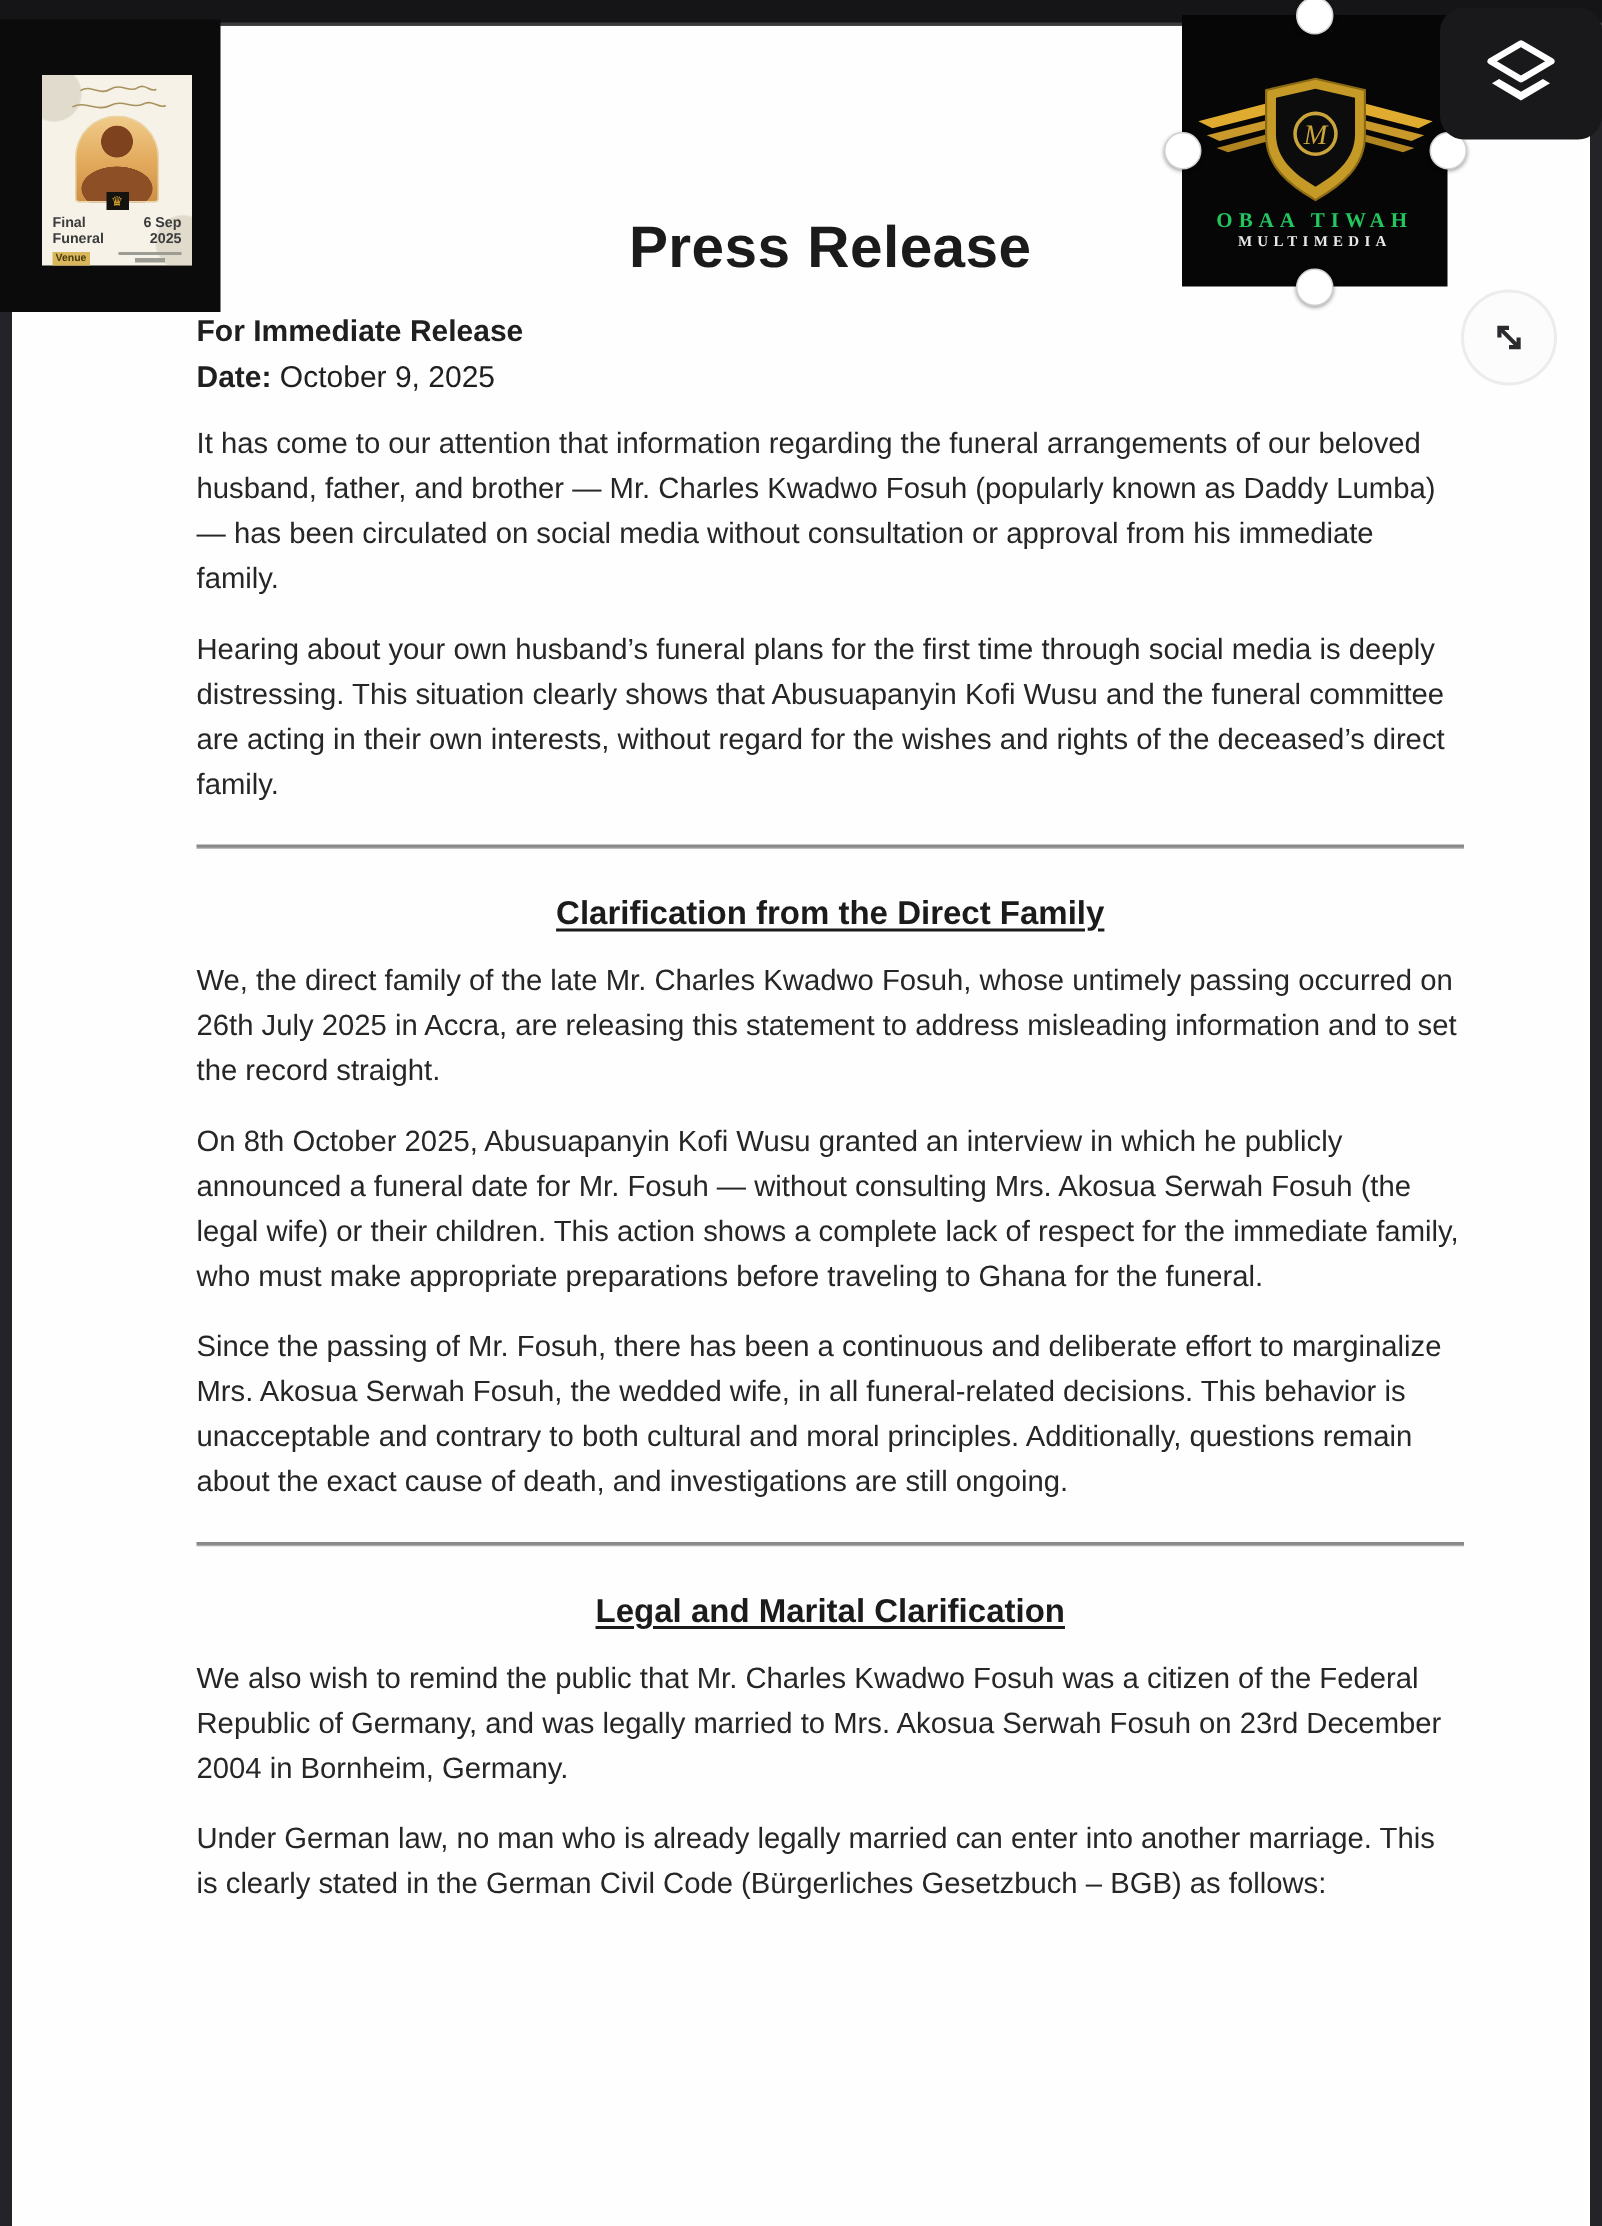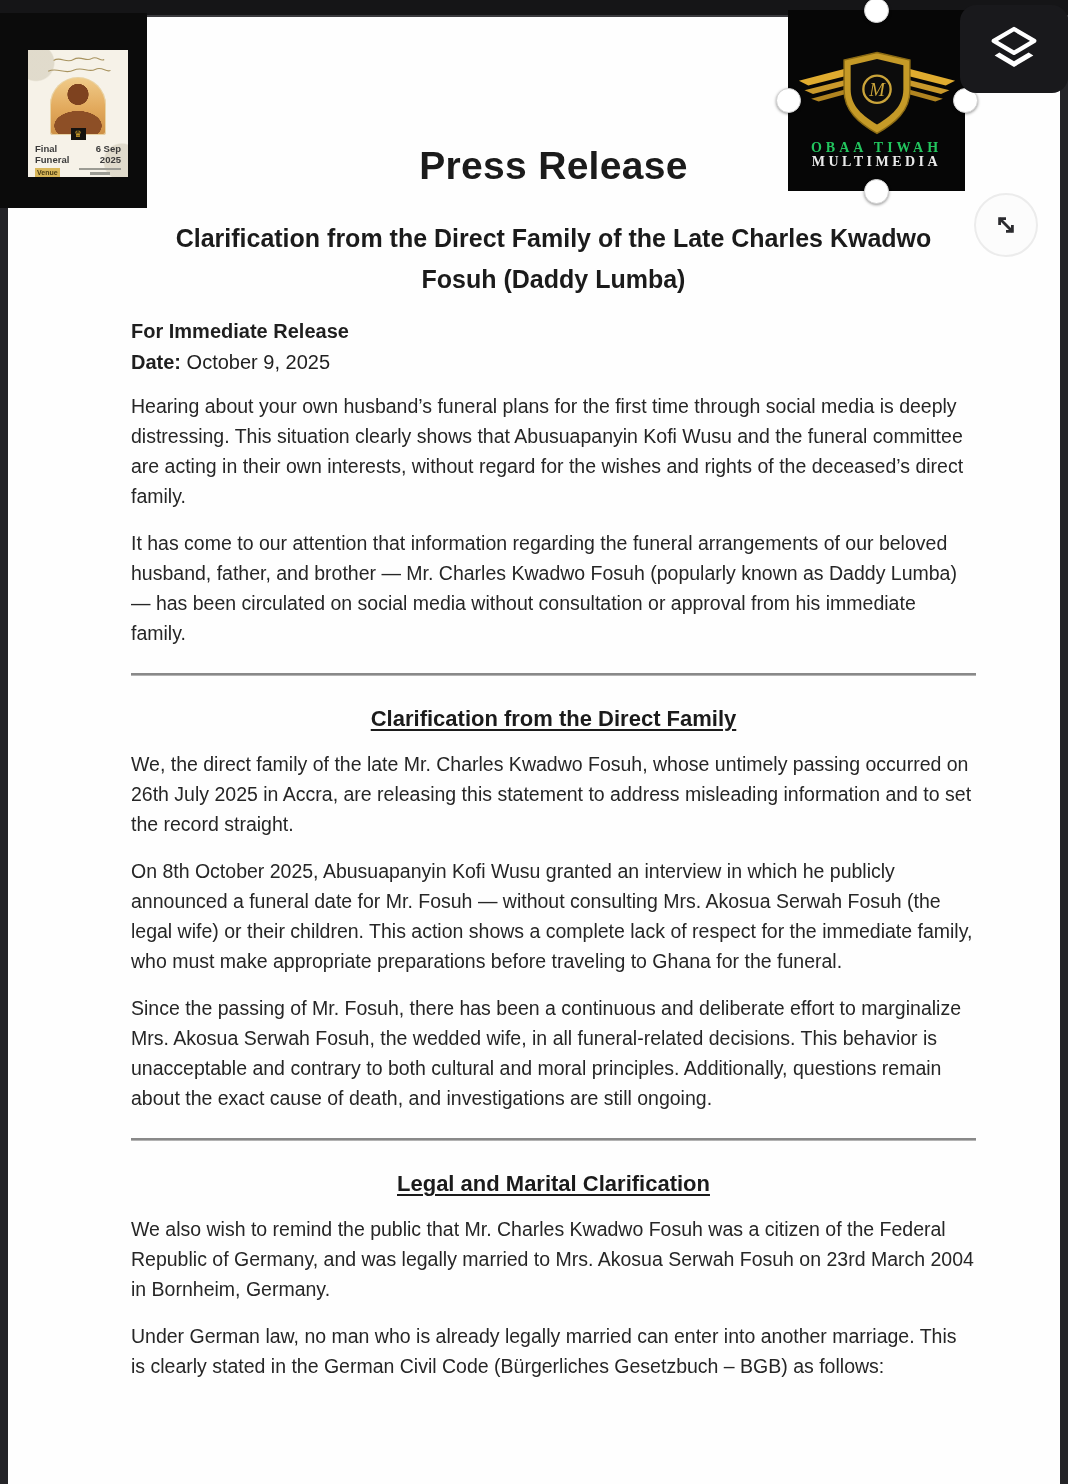--- a/index.html
+++ b/index.html
@@ -83,21 +83,21 @@
     background:#060606;z-index:10;
     display:flex;flex-direction:column;align-items:center;
   }
   .logo-crest{margin-top:40px;}
   .logo-name{
     margin-top:4px;color:#22c55e;font-family:"Liberation Serif",serif;
     font-size:14px;font-weight:bold;letter-spacing:4px;line-height:16px;
   }
   .logo-sub{
     color:#e9e9e9;font-family:"Liberation Serif",serif;
-    font-size:14px;font-weight:bold;letter-spacing:3.5px;line-height:12px;
+    font-size:10px;font-weight:bold;letter-spacing:3.5px;line-height:12px;
   }
   .handle{
     position:absolute;width:25px;height:25px;border-radius:50%;
     background:#ffffff;border:1px solid #d2d2d2;
     box-shadow:0 1px 3px rgba(0,0,0,.4);box-sizing:border-box;z-index:12;
   }
   .handle.top{left:calc(50% - 12.5px);top:-12px;}
   .handle.bottom{left:calc(50% - 12.5px);bottom:-13px;}
   .handle.left{left:-12px;top:calc(50% - 12.5px);}
   .handle.right{right:-13px;top:calc(50% - 12.5px);}
@@ -114,36 +114,35 @@
   }
 </style>
 </head>
 <body>
 
 <div class="topbar"></div>
 
 <div class="page">
   <div class="doc">
     <h1 class="doc-title">Press Release</h1>
-    <div class="doc-subtitle">Clarification from the Direct Family of the Late Charles Kwadwo Fosuh (Daddy Lumba)</div>
     <div class="doc-meta">For Immediate Release</div>
     <div class="doc-date"><span class="lbl">Date:</span><span> October 9, 2025</span></div>
 
+    <p class="body">It has come to our attention that information regarding the funeral arrangements of our beloved husband, father, and brother — Mr. Charles Kwadwo Fosuh (popularly known as Daddy Lumba) — has been circulated on social media without consultation or approval from his immediate family.</p>
     <p class="body">Hearing about your own husband’s funeral plans for the first time through social media is deeply distressing. This situation clearly shows that Abusuapanyin Kofi Wusu and the funeral committee are acting in their own interests, without regard for the wishes and rights of the deceased’s direct family.</p>
-    <p class="body">It has come to our attention that information regarding the funeral arrangements of our beloved husband, father, and brother — Mr. Charles Kwadwo Fosuh (popularly known as Daddy Lumba) — has been circulated on social media without consultation or approval from his immediate family.</p>
 
     <div class="divider"></div>
     <h2>Clarification from the Direct Family</h2>
     <p class="body">We, the direct family of the late Mr. Charles Kwadwo Fosuh, whose untimely passing occurred on 26th July 2025 in Accra, are releasing this statement to address misleading information and to set the record straight.</p>
     <p class="body">On 8th October 2025, Abusuapanyin Kofi Wusu granted an interview in which he publicly announced a funeral date for Mr. Fosuh — without consulting Mrs. Akosua Serwah Fosuh (the legal wife) or their children. This action shows a complete lack of respect for the immediate family, who must make appropriate preparations before traveling to Ghana for the funeral.</p>
     <p class="body">Since the passing of Mr. Fosuh, there has been a continuous and deliberate effort to marginalize Mrs. Akosua Serwah Fosuh, the wedded wife, in all funeral-related decisions. This behavior is unacceptable and contrary to both cultural and moral principles. Additionally, questions remain about the exact cause of death, and investigations are still ongoing.</p>
 
     <div class="divider"></div>
     <h2>Legal and Marital Clarification</h2>
-    <p class="body">We also wish to remind the public that Mr. Charles Kwadwo Fosuh was a citizen of the Federal Republic of Germany, and was legally married to Mrs. Akosua Serwah Fosuh on 23rd March 2004 in Bornheim, Germany.</p>
+    <p class="body">We also wish to remind the public that Mr. Charles Kwadwo Fosuh was a citizen of the Federal Republic of Germany, and was legally married to Mrs. Akosua Serwah Fosuh on 23rd December 2004 in Bornheim, Germany.</p>
     <p class="body">Under German law, no man who is already legally married can enter into another marriage. This is clearly stated in the German Civil Code (Bürgerliches Gesetzbuch – BGB) as follows:</p>
   </div>
 </div>
 
 <div class="thumb-box">
   <div class="poster">
     <svg class="script-lines" width="86" height="26" viewBox="0 0 86 26">
       <path d="M16 6 C24 1,30 10,38 5 S52 8,58 4 S68 8,72 5" stroke="#a8935f" stroke-width="1.2" fill="none"></path>
       <path d="M10 18 C20 13,28 22,38 17 S54 20,62 16 S74 20,79 17" stroke="#a8935f" stroke-width="1.2" fill="none"></path>
     </svg>

